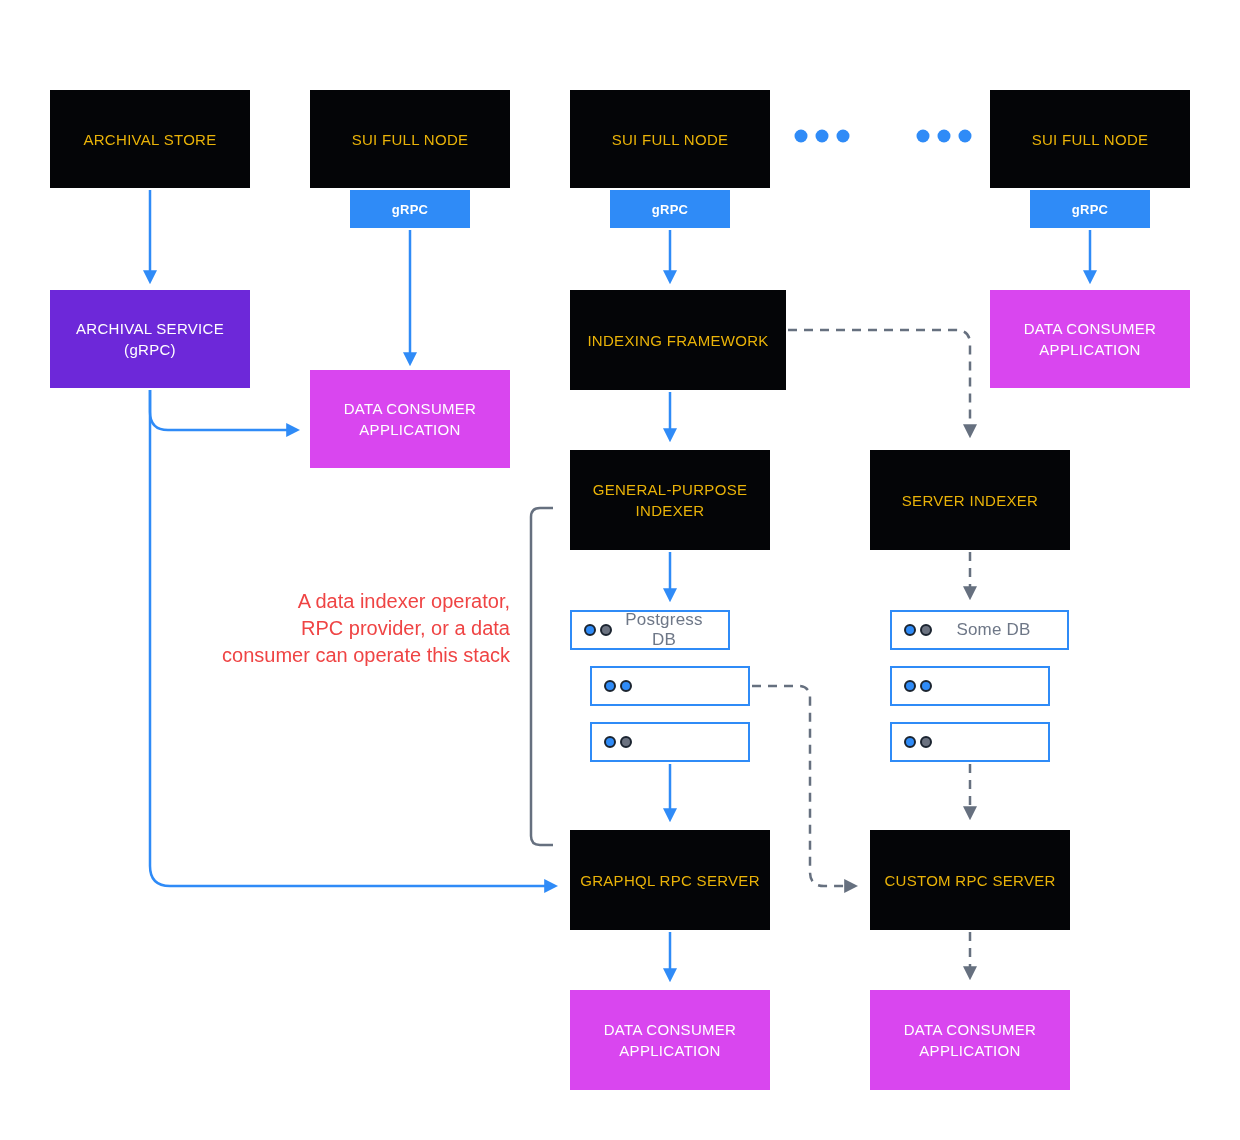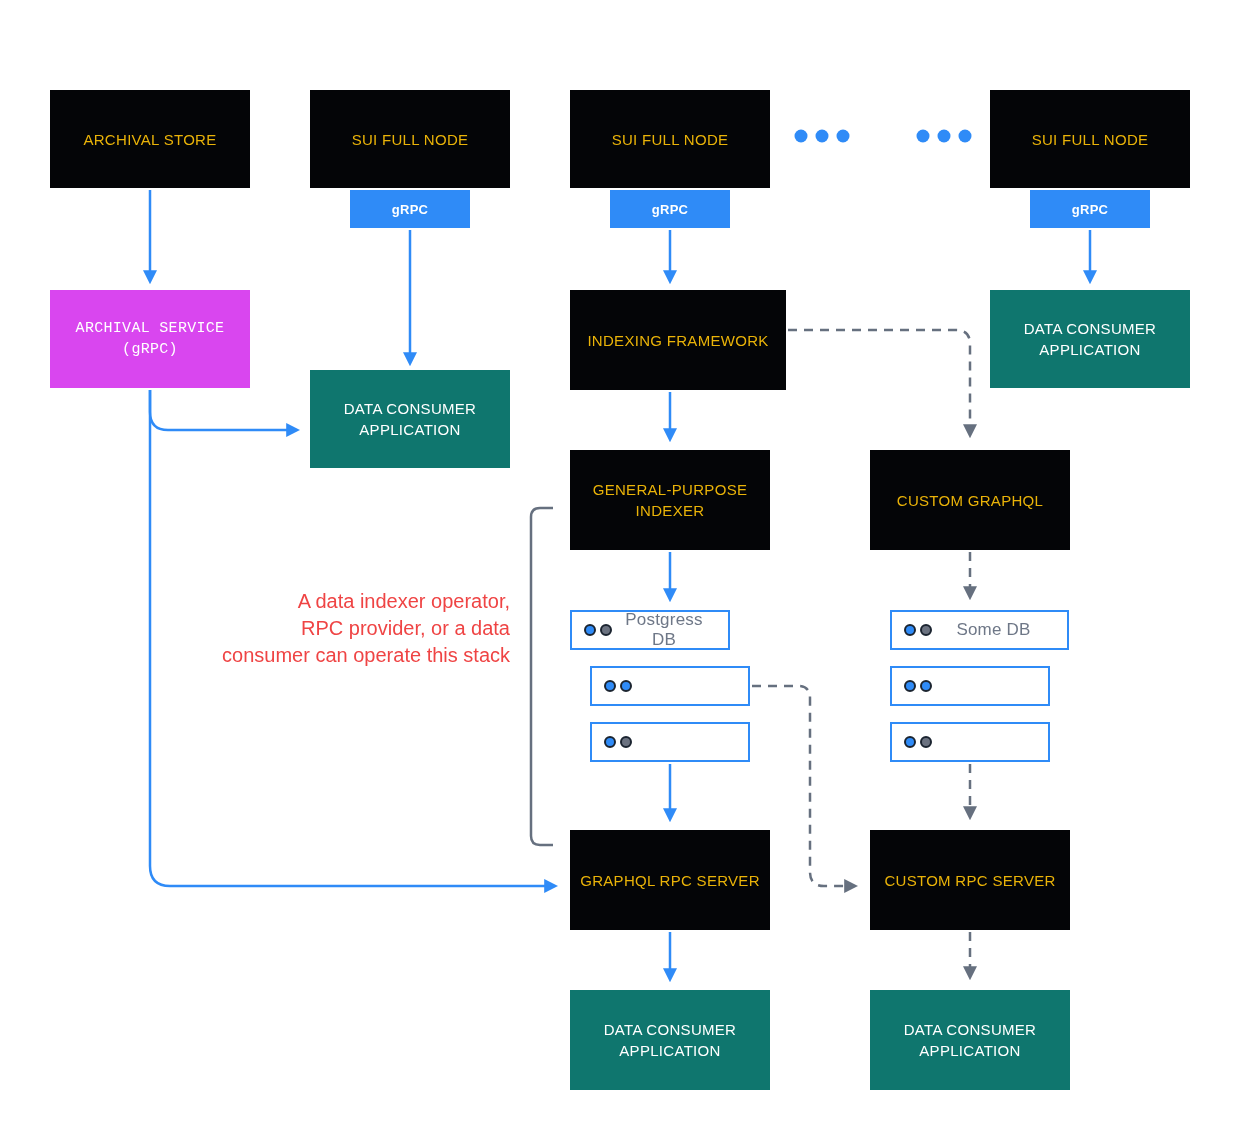--- a/index.html
+++ b/index.html
@@ -5,22 +5,22 @@
   html,body{margin:0;padding:0;background:#ffffff;}
   body{width:1240px;height:1140px;position:relative;font-family:"Liberation Sans",sans-serif;overflow:hidden;}
   .stage{position:absolute;left:0;top:0;width:1240px;height:1140px;}
   svg.wires{position:absolute;left:0;top:0;width:1240px;height:1140px;pointer-events:none;}
   .node{
     position:absolute;display:flex;align-items:center;justify-content:center;
     text-align:center;font-size:15px;font-weight:500;letter-spacing:.3px;
     white-space:pre-line;line-height:1.4;box-sizing:border-box;
   }
   .node.black{background:#040507;color:#eab308;}
-  .node.blue{background:#d946ef;color:#ffffff;font-family:Liberation Mono, monospace;}
-  .node.gray{background:#0f766e;color:#ffffff;}
+  .node.blue{background:#6d28d9;color:#ffffff;}
+  .node.gray{background:#d946ef;color:#ffffff;}
   .badge{
     position:absolute;background:#2F8BF7;color:#ffffff;display:flex;
     align-items:center;justify-content:center;font-size:13px;font-weight:600;
     letter-spacing:.3px;box-sizing:border-box;
   }
   .dbrow{
     position:absolute;background:#ffffff;border:2px solid #2F8BF7;
     display:flex;align-items:center;padding:0 12px;box-sizing:border-box;
   }
   .dots{display:flex;gap:4px;align-items:center;flex:0 0 auto;}
@@ -95,21 +95,21 @@
   <div class="node blue" style="left:50px;top:290px;width:200px;height:98px;">ARCHIVAL SERVICE
 (gRPC)</div>
   <div class="node gray" style="left:310px;top:370px;width:200px;height:98px;">DATA CONSUMER
 APPLICATION</div>
   <div class="node black" style="left:570px;top:290px;width:216px;height:100px;">INDEXING FRAMEWORK</div>
   <div class="node gray" style="left:990px;top:290px;width:200px;height:98px;">DATA CONSUMER
 APPLICATION</div>
 
   <div class="node black" style="left:570px;top:450px;width:200px;height:100px;">GENERAL-PURPOSE
 INDEXER</div>
-  <div class="node black" style="left:870px;top:450px;width:200px;height:100px;">CUSTOM GRAPHQL</div>
+  <div class="node black" style="left:870px;top:450px;width:200px;height:100px;">SERVER INDEXER</div>
 
   <div class="dbrow" style="left:570px;top:610px;width:160px;height:40px;justify-content:flex-end;">
     <span class="dots">
       <span class="dot" data-dot="blue"></span>
       <span class="dot" data-dot="gray"></span>
     </span>
     <span class="dblabel">Postgress DB</span>
   </div>
   <div class="dbrow" style="left:590px;top:666px;width:160px;height:40px;">
     <span class="dots">

